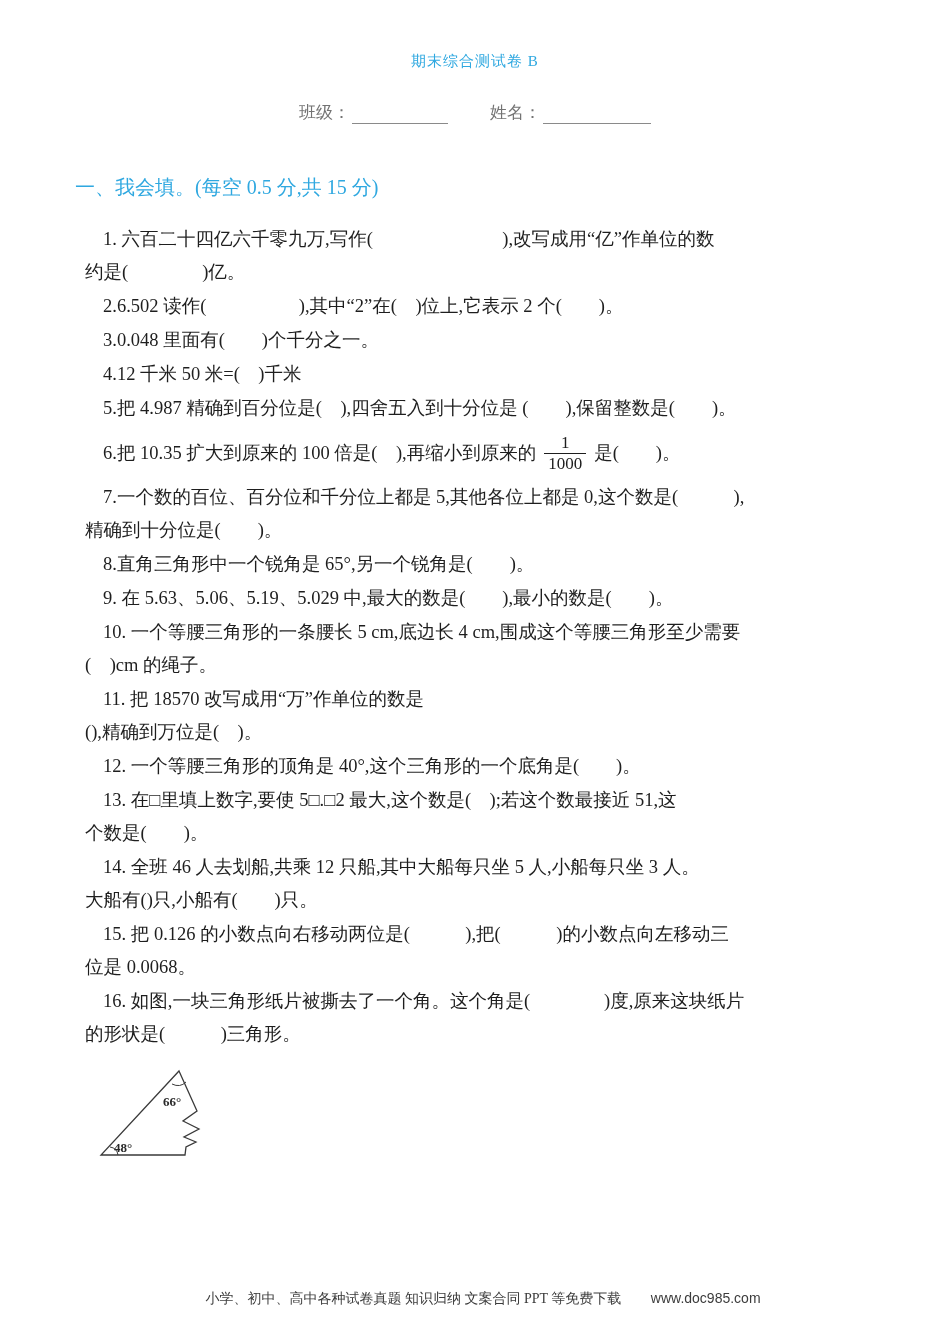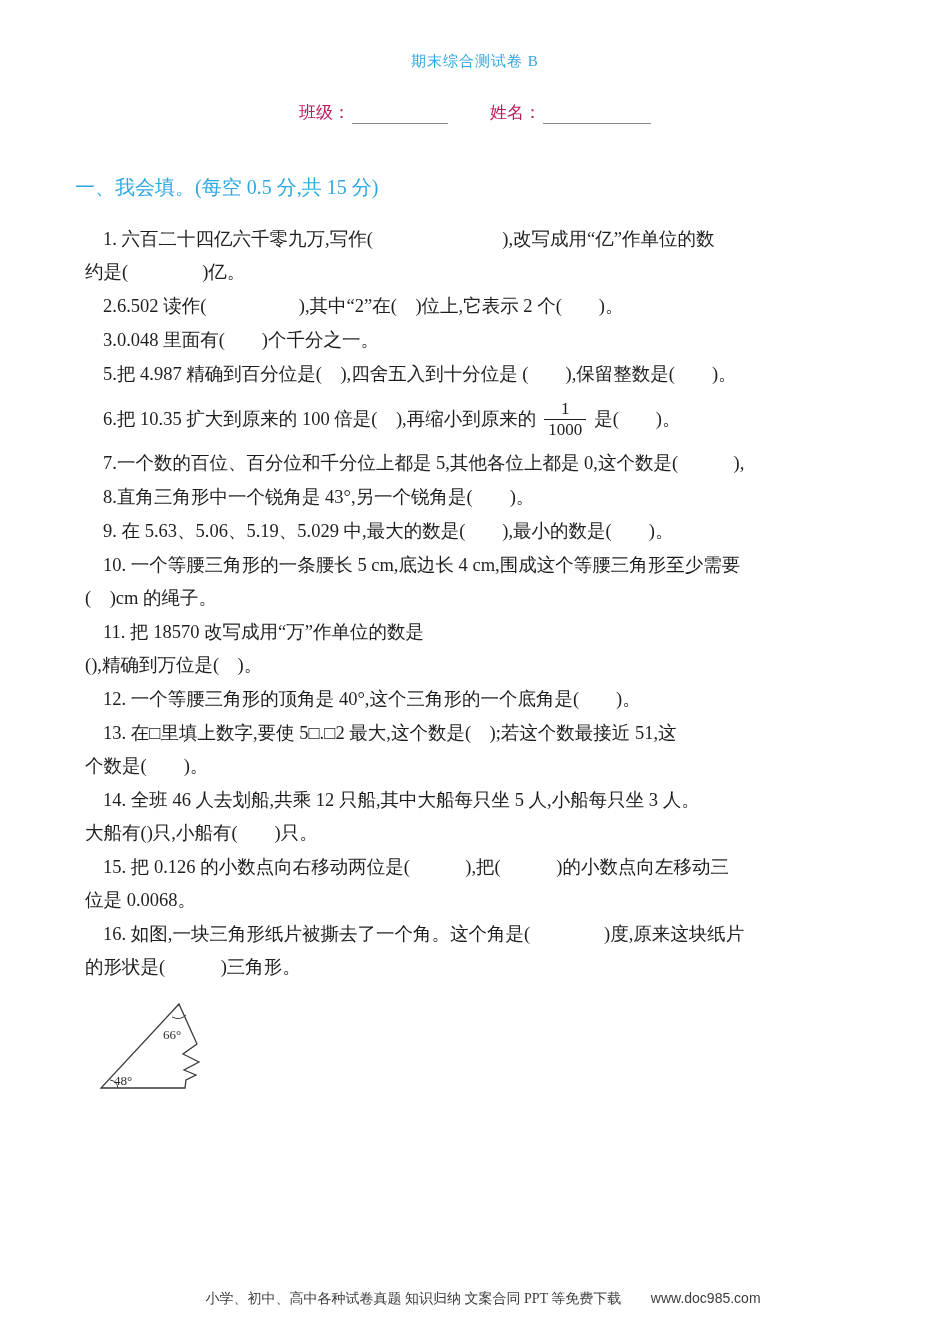--- a/index.html
+++ b/index.html
@@ -18,21 +18,21 @@
     letter-spacing: 1px;
     color: #2fa8e0;
     font-family: "Liberation Serif", serif;
   }
   .id-row {
     margin-top: 30px;
     display: flex;
     justify-content: center;
     align-items: flex-end;
     font-size: 17px;
-    color: #be185d;
+    color: #737373;
     font-family: "Liberation Serif", serif;
   }
   .id-row .label { margin-right: 2px; }
   .blank-line {
     display: inline-block;
     width: 96px;
     border-bottom: 1px solid #8a8a8a;
     height: 16px;
   }
   .id-gap { width: 42px; }
@@ -60,21 +60,21 @@
   .frac-line .seg-pre { padding-left: 18px; }
   .fraction {
     display: inline-flex;
     flex-direction: column;
     align-items: center;
     margin: 0 8px;
     font-size: 17px;
     line-height: 1.15;
   }
   .fraction .den { border-top: 1.5px solid #1e1e1e; padding: 0 4px; }
-  .figure-wrap { margin: 10px 0 0 8px; }
+  .figure-wrap { margin: 10px 0 0 8px; font-weight: bold; }
   .footer {
     position: absolute;
     bottom: 36px; left: 8px;
     width: 100%;
     text-align: center;
     font-size: 14px;
     color: #3c3c3c;
     font-family: "Liberation Serif", serif;
   }
   .footer .site { margin-left: 26px; font-family: "Liberation Sans", sans-serif; }
@@ -99,37 +99,41 @@
     <div class="qline first">1. 六百二十四亿六千零九万,写作(　　　　　　　),改写成用“亿”作单位的数</div>
     <div class="qline">约是(　　　　)亿。</div>
   </div>
   <div class="q">
     <div class="qline first">2.6.502 读作(　　　　　),其中“2”在(　)位上,它表示 2 个(　　)。</div>
   </div>
   <div class="q">
     <div class="qline first">3.0.048 里面有(　　)个千分之一。</div>
   </div>
   <div class="q">
+    <div class="qline first">4.12 千米 50 米=(　)千米</div>
+  </div>
+  <div class="q">
     <div class="qline first">5.把 4.987 精确到百分位是(　),四舍五入到十分位是 (　　),保留整数是(　　)。</div>
   </div>
   <div class="q">
     <div class="qline frac-line">
       <span class="seg-pre">6.把 10.35 扩大到原来的 100 倍是(　),再缩小到原来的</span>
       <span class="fraction">
         <span class="num">1</span>
         <span class="den">1000</span>
       </span>
       <span>是(　　)。</span>
     </div>
   </div>
   <div class="q">
     <div class="qline first">7.一个数的百位、百分位和千分位上都是 5,其他各位上都是 0,这个数是(　　　),</div>
+    <div class="qline">精确到十分位是(　　)。</div>
   </div>
   <div class="q">
-    <div class="qline first">8.直角三角形中一个锐角是 43°,另一个锐角是(　　)。</div>
+    <div class="qline first">8.直角三角形中一个锐角是 65°,另一个锐角是(　　)。</div>
   </div>
   <div class="q">
     <div class="qline first">9. 在 5.63、5.06、5.19、5.029 中,最大的数是(　　),最小的数是(　　)。</div>
   </div>
   <div class="q">
     <div class="qline first">10. 一个等腰三角形的一条腰长 5 cm,底边长 4 cm,围成这个等腰三角形至少需要</div>
     <div class="qline">(　)cm 的绳子。</div>
   </div>
   <div class="q">
     <div class="qline first">11. 把 18570 改写成用“万”作单位的数是</div>

